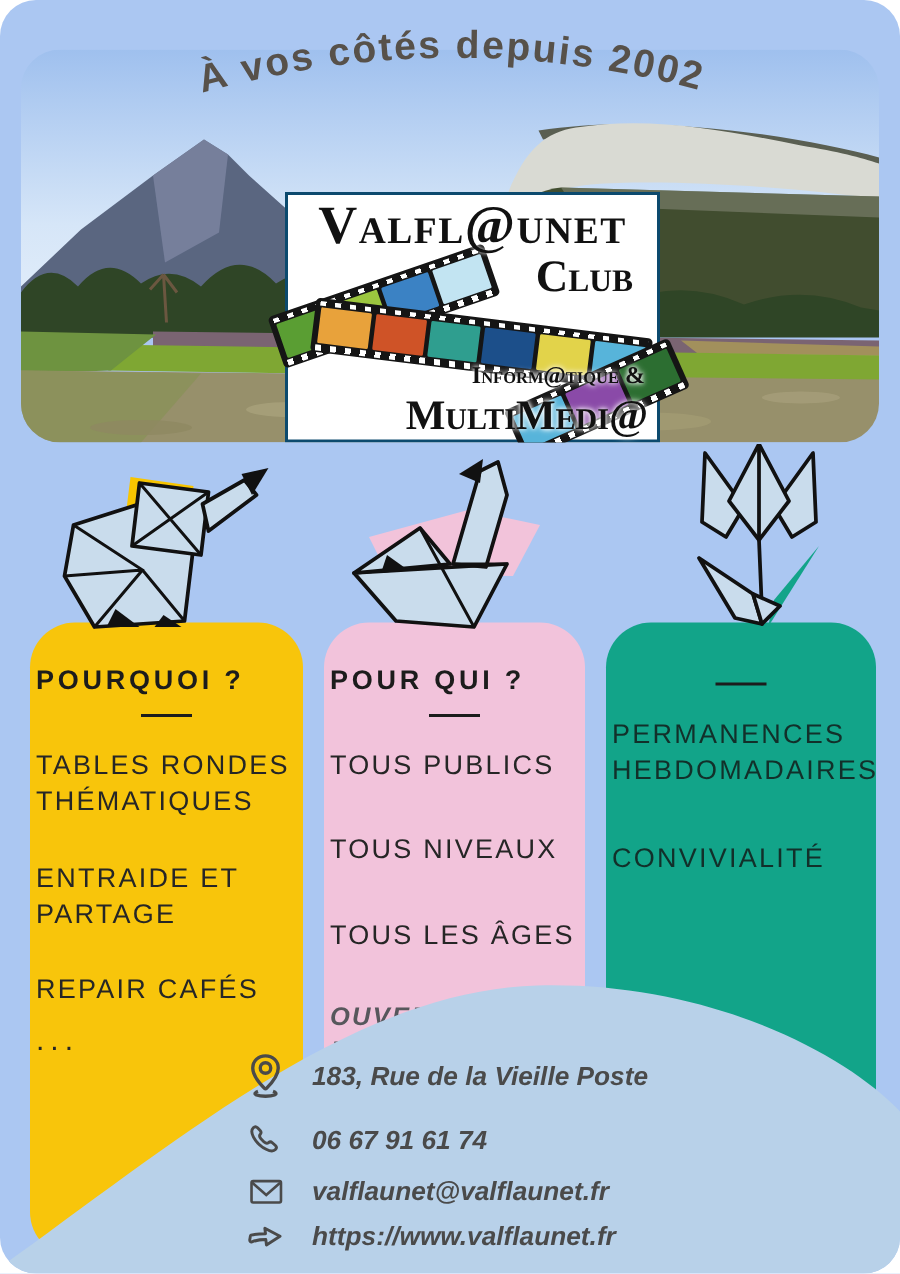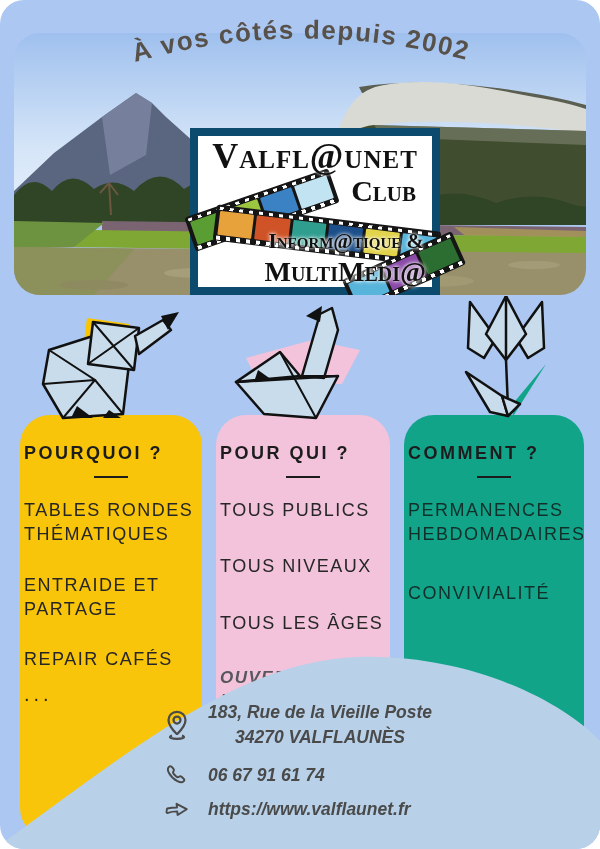--- a/index.html
+++ b/index.html
@@ -12,35 +12,35 @@
   .tagline-svg{position:absolute;left:0;top:0;width:600px;height:80px;z-index:6;}
   
   .photo{
     position:absolute;left:14px;top:33px;width:572px;height:262px;
     border-radius:26px;overflow:hidden;z-index:1;
   }
   .photo svg{display:block;width:100%;height:100%;}
   
   .logo{
     position:absolute;left:176px;top:95px;width:250px;height:167px;
-    background:#ffffff;border:8px solid #0c4a6e;box-sizing:border-box;z-index:3;
+    background:#ffffff;border:2px solid #0c4a6e;box-sizing:border-box;z-index:3;
     font-family:"Liberation Serif", serif;color:#111;
   }
   .logo-title{
     position:absolute;top:2px;left:0;right:0;text-align:center;
     font-variant:small-caps;font-weight:700;font-size:36px;line-height:1;
     letter-spacing:1px;z-index:2;text-shadow:0 0 3px #fff;
   }
   .logo-club{
     position:absolute;top:40px;right:16px;font-variant:small-caps;font-weight:700;
     font-size:30px;line-height:1;z-index:2;text-shadow:0 0 3px #fff;
   }
   .logo-sub1{
     position:absolute;bottom:33px;right:8px;font-variant:small-caps;font-weight:700;
-    font-size:21px;z-index:2;text-shadow:0 0 3px #fff,0 0 5px #fff;
+    font-size:16px;z-index:2;text-shadow:0 0 3px #fff,0 0 5px #fff;
   }
   .logo-sub2{
     position:absolute;bottom:1px;right:6px;font-variant:small-caps;font-weight:700;
     font-size:28px;line-height:1;z-index:2;text-shadow:0 0 3px #fff,0 0 5px #fff;
   }
   .film{
     position:absolute;height:36px;background:#151515;border-radius:3px;
     padding:6px 4px;box-sizing:border-box;z-index:1;
   }
   .film::before,.film::after{
@@ -216,52 +216,59 @@
   <div class="card card-pink" style="background: rgb(242, 195, 219);">
     <h2>POUR QUI ?</h2>
     <div class="dash"></div>
     <div class="item" style="margin-bottom:32px;">TOUS PUBLICS</div>
     <div class="item" style="margin-bottom:32px;">TOUS NIVEAUX</div>
     <div class="item" style="margin-bottom:32px;">TOUS LES ÂGES</div>
     <div class="item highlight">OUVERT À TOUS !!</div>
   </div>
 
   <div class="card card-teal" style="background: rgb(18, 164, 137);">
-    <h2>COMMENT ?</h2>
     <div class="dash"></div>
     <div class="item">PERMANENCES HEBDOMADAIRES</div>
     <div class="item" style="margin-top:34px;">CONVIVIALITÉ</div>
   </div>
 
   <svg class="wave" viewBox="0 0 600 200" preserveAspectRatio="none">
     <path d="M0,196 C120,110 235,12 358,8 C470,5 562,52 600,92 L600,200 L0,200 Z" fill="#B8D1E9"></path>
   </svg>
 
   <div class="contact">
     <div class="contact-row addr">
       <span class="cicon">
         <svg width="30" height="34" viewBox="0 0 24 26" fill="none" stroke="#4A4A4A" stroke-width="1.8">
           <path d="M12,2.5 C8,2.5 5.2,5.4 5.2,9 C5.2,13.4 10.2,18.6 11.6,20 C11.8,20.2 12.2,20.2 12.4,20 C13.8,18.6 18.8,13.4 18.8,9 C18.8,5.4 16,2.5 12,2.5 Z"></path>
           <circle cx="12" cy="9" r="2.8"></circle>
           <path d="M8,21.5 C6.5,22 5.8,22.8 7.2,23.4 C9.5,24.3 14.5,24.3 16.8,23.4 C18.2,22.8 17.5,22 16,21.5"></path>
         </svg>
       </span>
       <div class="ctext">
         <div>183, Rue de la Vieille Poste</div>
-        <div>34270 VALFLAUNÈS</div>
       </div>
     </div>
     <div class="contact-row">
       <span class="cicon">
         <svg width="26" height="26" viewBox="0 0 24 24" fill="none" stroke="#4A4A4A" stroke-width="1.8">
           <path d="M4.5,4.5 C3.4,5.6 3.2,7.6 4.6,10.2 C6.3,13.3 9,16 12.4,17.7 C15,19 17,19 18.1,17.9 C18.9,17.1 18.9,16.2 18.1,15.4 L16.2,13.7 C15.4,13 14.6,13 13.9,13.6 C13.1,14.3 12.1,14.1 11.1,13.2 L9.2,11.3 C8.3,10.3 8.1,9.3 8.8,8.5 C9.4,7.8 9.4,7 8.7,6.2 L7.1,4.5 C6.3,3.7 5.3,3.7 4.5,4.5 Z"></path>
         </svg>
       </span>
       <div class="ctext">06 67 91 61 74</div>
     </div>
+    <div class="contact-row" style="margin-bottom:5px;">
+      <span class="cicon">
+        <svg width="27" height="24" viewBox="0 0 24 22" fill="none" stroke="#4A4A4A" stroke-width="1.6">
+          <rect x="3" y="5" width="18" height="13" rx="1"></rect>
+          <path d="M3.5,6 L12,13.5 L20.5,6"></path>
+        </svg>
+      </span>
+      <div class="ctext">valflaunet@valflaunet.fr</div>
+    </div>
     <div class="contact-row">
       <span class="cicon">
         <svg width="28" height="24" viewBox="0 0 26 22" fill="none" stroke="#4A4A4A" stroke-width="1.8" stroke-linejoin="round">
           <path d="M4,10.5 C7,9.8 10,9.6 13,9.6 L12.6,6.2 L22,11.2 L13.6,16.6 L13.2,13.2 C10,13.2 7.2,13.6 4.6,14.6 C3.4,15 3,13.8 3.4,12.6 C3.6,11.8 3.4,10.7 4,10.5 Z"></path>
         </svg>
       </span>
       <div class="ctext">https://www.valflaunet.fr</div>
     </div>
   </div>
 

